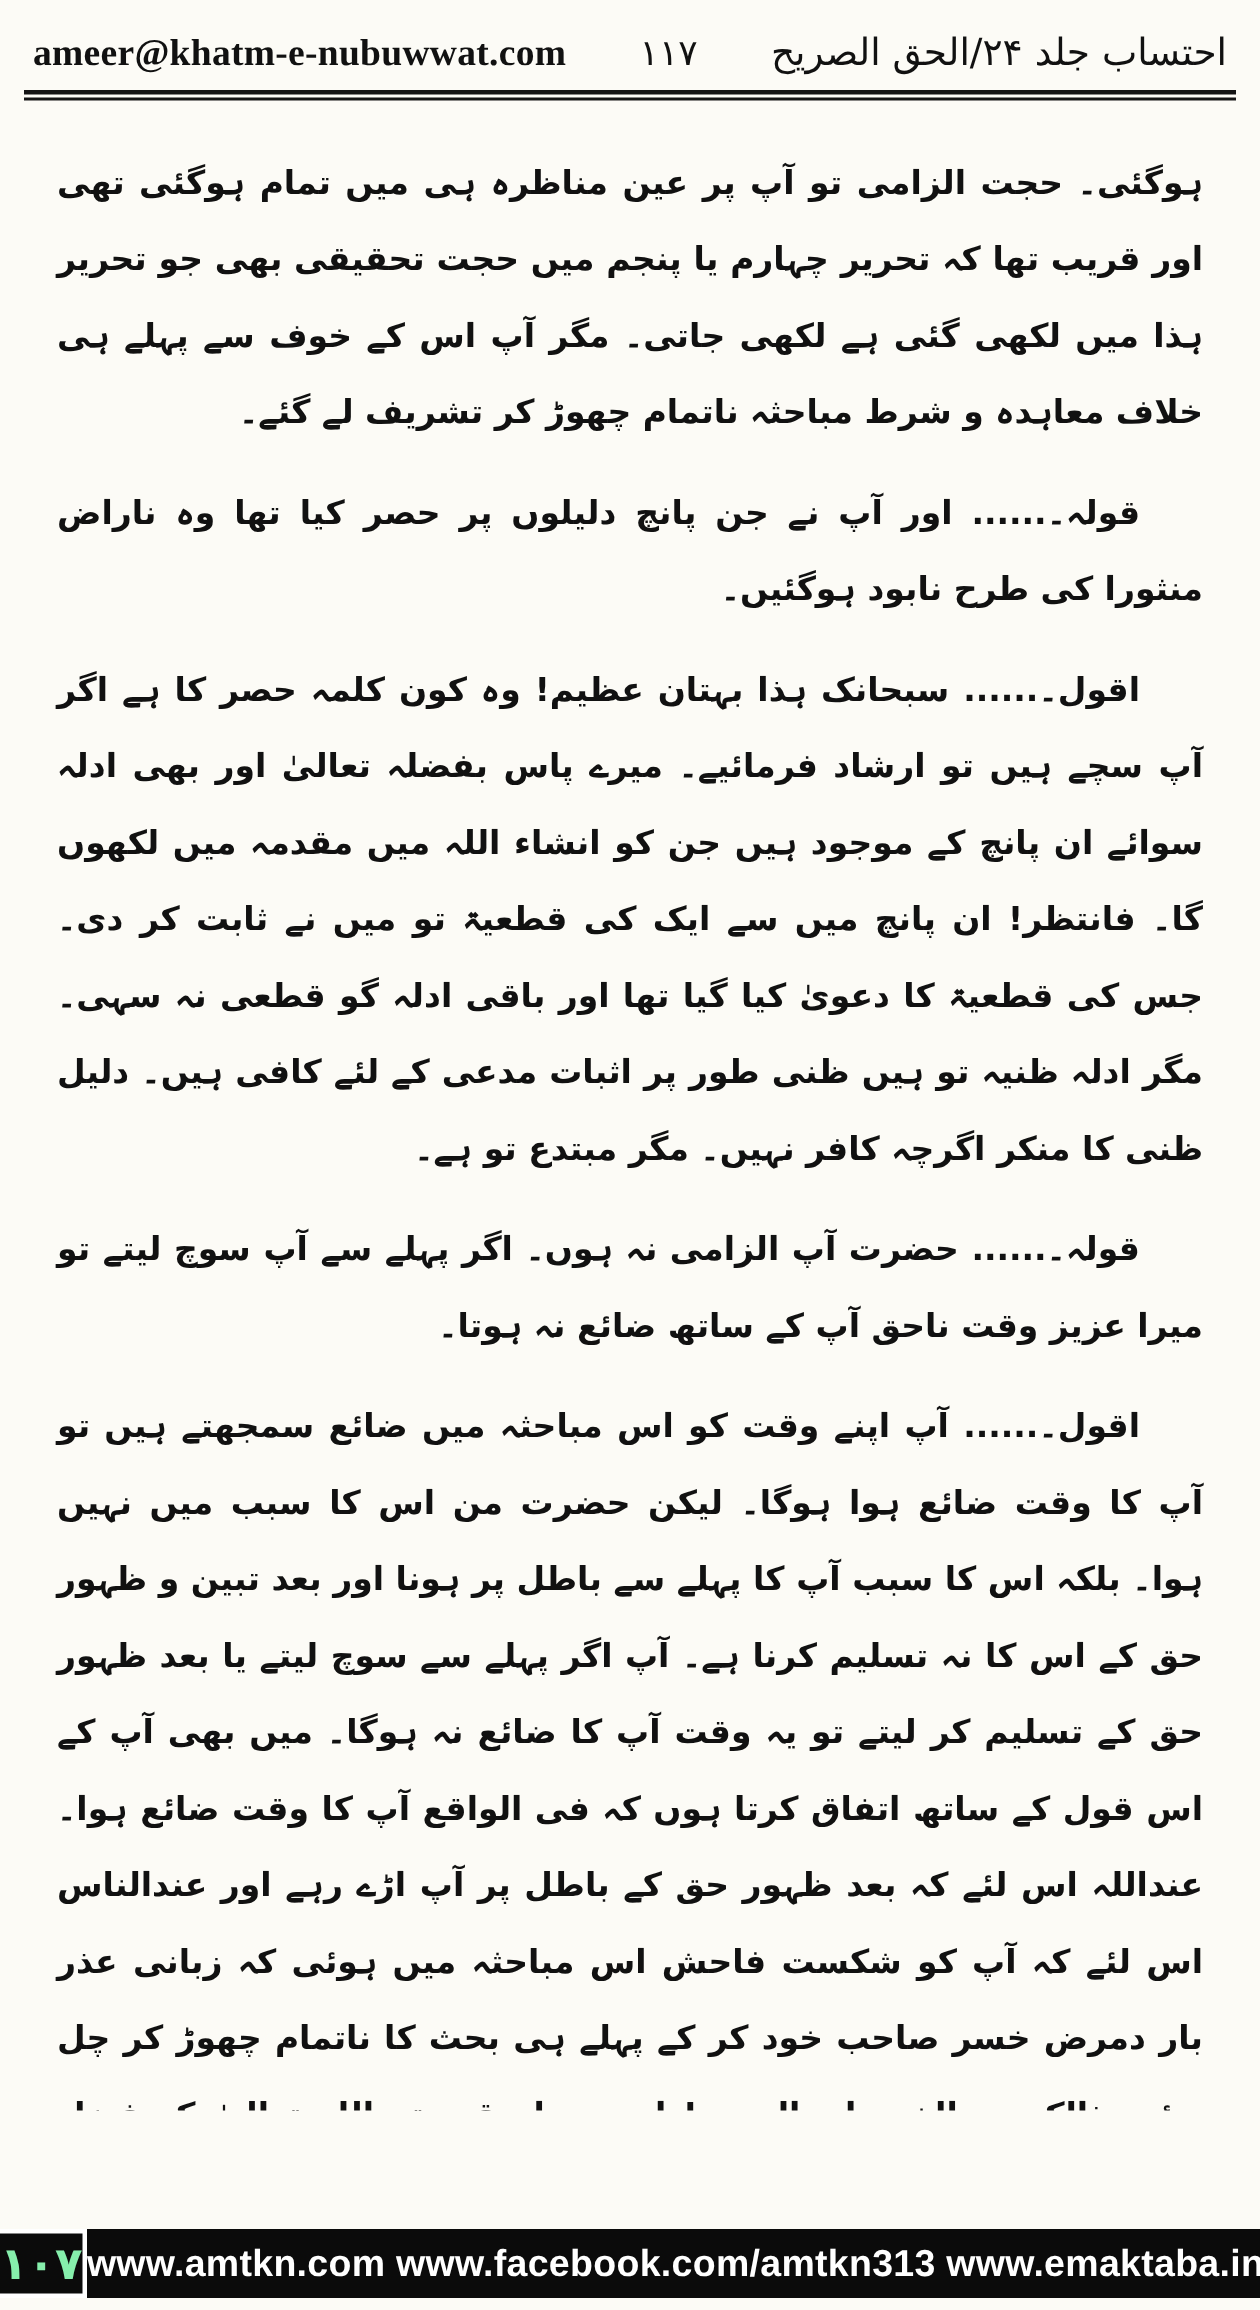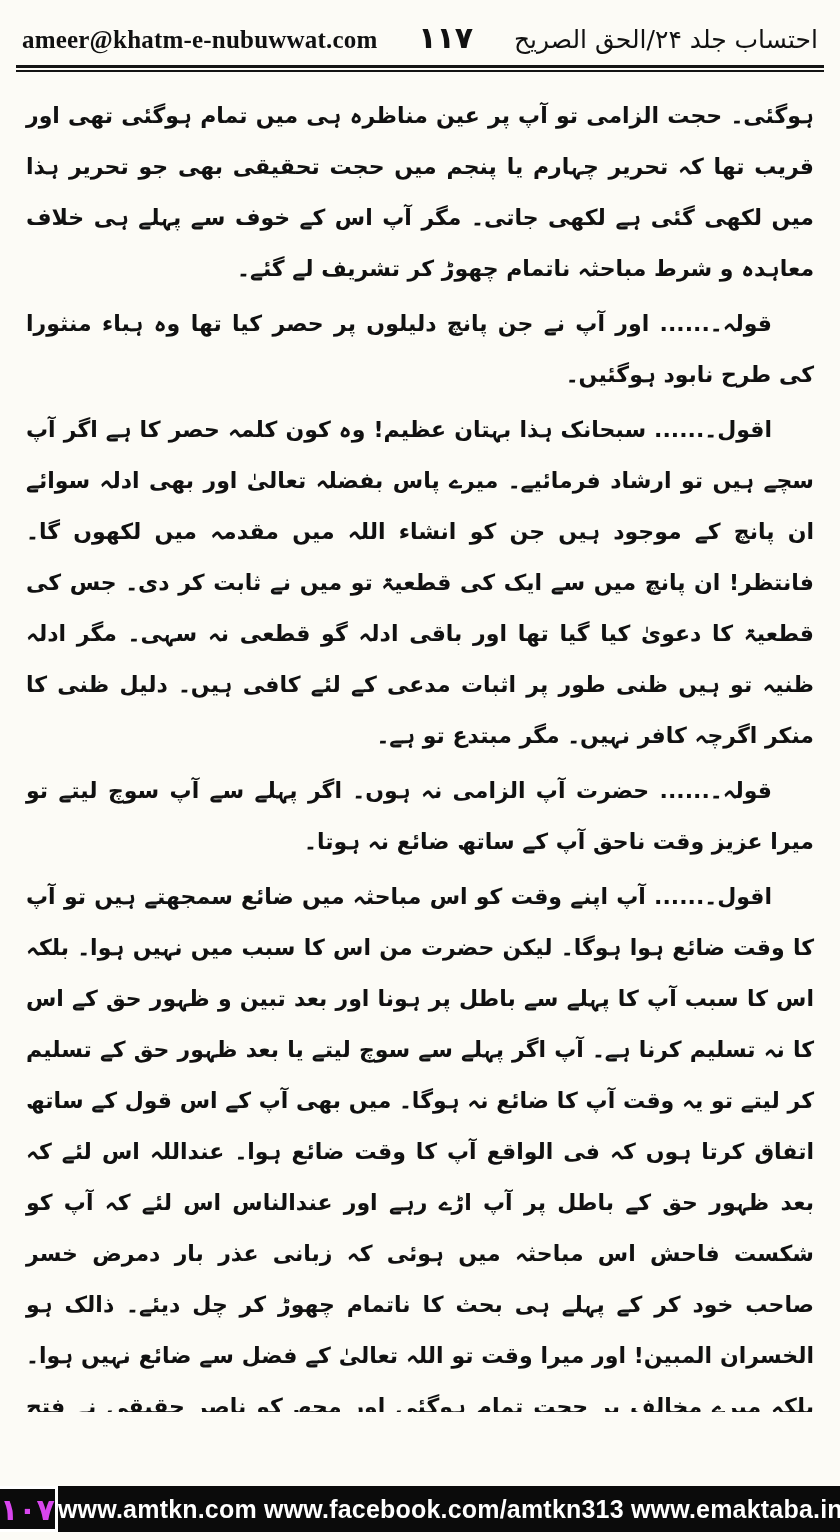--- a/index.html
+++ b/index.html
@@ -25,22 +25,22 @@
     justify-content: space-between;
     padding: 6px 6px 10px 6px;
   }
   .email {
     font-family: "Liberation Serif", serif;
     font-weight: bold;
     font-size: 25px;
     letter-spacing: 0.2px;
   }
   .page-num-top {
-    font-weight: bold;
-    font-size: 30px;
+    font-weight: normal;
+    font-size: 24px;
     direction: rtl;
   }
   .book-title {
     direction: rtl;
     font-weight: normal;
     font-size: 25px;
   }
   .rule {
     height: 7px;
     border-top: 3px solid #141414;
@@ -52,36 +52,36 @@
     direction: rtl;
     text-align: justify;
     text-align-last: right;
     font-size: 22px;
     font-weight: bold;
     line-height: 51px;
     height: 1330px;
     overflow: hidden;
     padding: 4px 6px 0 6px;
   }
-  .para { margin: 4px; }
+  .para { margin: 16px; }
   .para.indent { text-indent: 42px; }
   
   .page-footer {
     position: absolute;
     left: 0; right: 0; bottom: 8px;
     height: 46px;
     display: flex;
     direction: ltr;
     align-items: stretch;
     background: #0b0b0b;
   }
   .page-num-box {
     width: 84px;
     background: #0b0b0b;
-    color: #d946ef;
+    color: #86efac;
     border: 3px solid #fff;
     border-left: none;
     display: flex;
     align-items: center;
     justify-content: center;
     font-size: 30px;
     font-weight: bold;
     direction: rtl;
   }
   .footer-links {
@@ -105,21 +105,21 @@
   <header class="page-header">
     <span class="email">ameer@khatm-e-nubuwwat.com</span>
     <span class="page-num-top">۱۱۷</span>
     <span class="book-title">احتساب جلد ۲۴/الحق الصریح</span>
   </header>
 
   <div class="rule"></div>
 
   <main class="body-text">
     <p class="para">ہوگئی۔ حجت الزامی تو آپ پر عین مناظرہ ہی میں تمام ہوگئی تھی اور قریب تھا کہ تحریر چہارم یا پنجم میں حجت تحقیقی بھی جو تحریر ہذا میں لکھی گئی ہے لکھی جاتی۔ مگر آپ اس کے خوف سے پہلے ہی خلاف معاہدہ و شرط مباحثہ ناتمام چھوڑ کر تشریف لے گئے۔</p>
-    <p class="para indent">قولہ۔...... اور آپ نے جن پانچ دلیلوں پر حصر کیا تھا وہ ہباء منثورا کی طرح نابود ہوگئیں۔</p>
+    <p class="para indent">قولہ۔...... اور آپ نے جن پانچ دلیلوں پر حصر کیا تھا وہ ناراض منثورا کی طرح نابود ہوگئیں۔</p>
     <p class="para indent">اقول۔...... سبحانک ہذا بہتان عظیم! وہ کون کلمہ حصر کا ہے اگر آپ سچے ہیں تو ارشاد فرمائیے۔ میرے پاس بفضلہ تعالیٰ اور بھی ادلہ سوائے ان پانچ کے موجود ہیں جن کو انشاء اللہ میں مقدمہ میں لکھوں گا۔ فانتظر! ان پانچ میں سے ایک کی قطعیۃ تو میں نے ثابت کر دی۔ جس کی قطعیۃ کا دعویٰ کیا گیا تھا اور باقی ادلہ گو قطعی نہ سہی۔ مگر ادلہ ظنیہ تو ہیں ظنی طور پر اثبات مدعی کے لئے کافی ہیں۔ دلیل ظنی کا منکر اگرچہ کافر نہیں۔ مگر مبتدع تو ہے۔</p>
     <p class="para indent">قولہ۔...... حضرت آپ الزامی نہ ہوں۔ اگر پہلے سے آپ سوچ لیتے تو میرا عزیز وقت ناحق آپ کے ساتھ ضائع نہ ہوتا۔</p>
     <p class="para indent">اقول۔...... آپ اپنے وقت کو اس مباحثہ میں ضائع سمجھتے ہیں تو آپ کا وقت ضائع ہوا ہوگا۔ لیکن حضرت من اس کا سبب میں نہیں ہوا۔ بلکہ اس کا سبب آپ کا پہلے سے باطل پر ہونا اور بعد تبین و ظہور حق کے اس کا نہ تسلیم کرنا ہے۔ آپ اگر پہلے سے سوچ لیتے یا بعد ظہور حق کے تسلیم کر لیتے تو یہ وقت آپ کا ضائع نہ ہوگا۔ میں بھی آپ کے اس قول کے ساتھ اتفاق کرتا ہوں کہ فی الواقع آپ کا وقت ضائع ہوا۔ عنداللہ اس لئے کہ بعد ظہور حق کے باطل پر آپ اڑے رہے اور عندالناس اس لئے کہ آپ کو شکست فاحش اس مباحثہ میں ہوئی کہ زبانی عذر بار دمرض خسر صاحب خود کر کے پہلے ہی بحث کا ناتمام چھوڑ کر چل دیئے۔ ذالک ہو الخسران المبین! اور میرا وقت تو اللہ تعالیٰ کے فضل سے ضائع نہیں ہوا۔ بلکہ میرے مخالف پر حجت تمام ہوگئی اور مجھ کو ناصر حقیقی نے فتح نمایاں نصیب کی۔ الحمدللہ علیٰ ذالک! اور چونکہ احقر نے حتی الوسع اس مناظرہ کو محض احقاق حق کے لئے کیا۔ ریا و سمعہ یا کسی اور غرض دنیوی و نفسانی کے ساتھ منسوب ہونے سے اس کو بقدر استطاعت بچایا۔ “واللہ علیٰ ما نقول وکیل” اس لئے مجھ کو اپنے رب سے امید قوی ہے کہ اس کا اجر آخرت میں انشاء اللہ تعالیٰ</p>
 
   </main>
 
   <footer class="page-footer">
     <div class="page-num-box">۱۰۷</div>
     <div class="footer-links">www.amtkn.com www.facebook.com/amtkn313 www.emaktaba.info</div>
   </footer>

